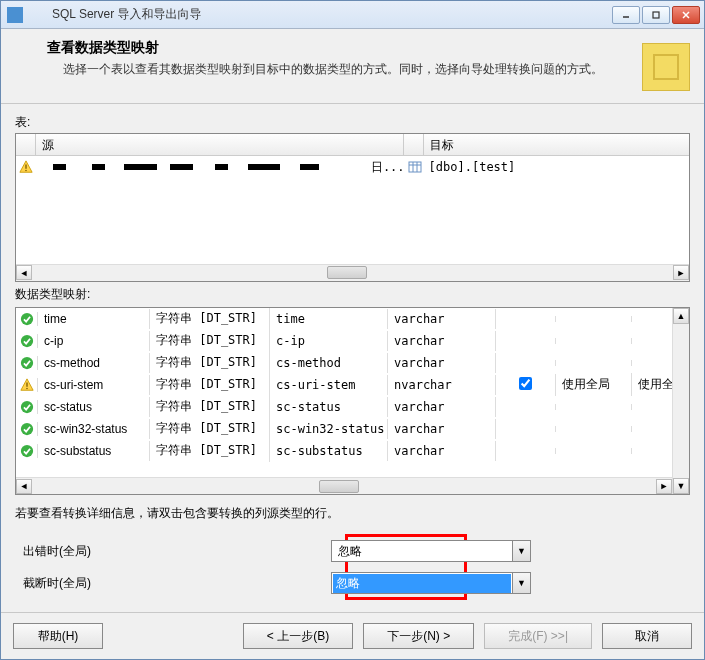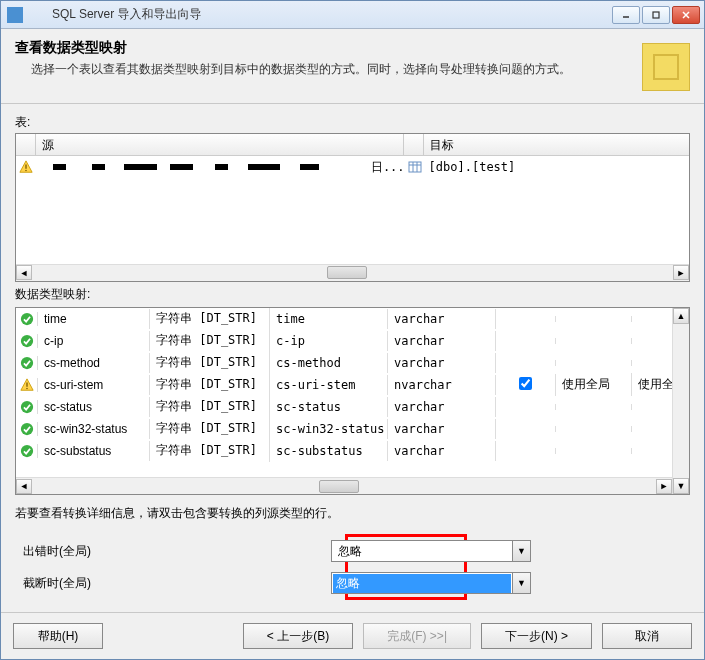--- a/index.html
+++ b/index.html
@@ -6,21 +6,21 @@
 body { margin: 0; background: #f0f0f0; }
 .window { width: 705px; height: 660px; background: #f0f0f0; border: 1px solid #6a8bb2; display: flex; flex-direction: column; }
 .titlebar { height: 28px; display: flex; align-items: center; background: linear-gradient(#e6eef9,#d6e4f5); border-bottom: 1px solid #a7b5c8; font-size: 12px; color: #333; }
 .titlebar .ticon { width:16px; height:16px; margin:0 6px; background:#4a90d2; display:inline-block; }
 .titlebar .title { flex:1;margin-left:23px; }
 .winbtns { display:flex; gap:2px; margin-right:4px; }
 .winbtn { width:28px; height:18px; border:1px solid #8ba5c5; border-radius:2px; background:linear-gradient(#f9fcff,#d8e7f6); display:flex; align-items:center; justify-content:center; }
 .winbtn.close { background:linear-gradient(#f08a7a,#d64a33); border-color:#b43d2a; }
 .winbtn svg { width:10px; height:10px; }
 .header { padding:10px 14px 12px; display:flex; border-bottom:1px solid #c8c8c8; }
-.header .ht { flex:1; }
+.header .ht { flex:1;margin-left:32px; }
 .header h2 { margin:0 0 4px; font-size:14px; font-weight:bold; }
 .header p { margin:0; font-size:12px; color:#333; padding-left:16px; }
 .badge { width:48px; height:48px; background:#f3db63; border:1px solid #d6b840; margin-top:4px; position:relative; }
 .badge::after { content:""; position:absolute; left:10px; top:10px; width:22px; height:22px; border:2px solid #d6b840; }
 .body { flex:1; padding:6px 14px 0; display:flex; flex-direction:column; overflow:hidden; }
 .lbl { font-size:12px; margin:4px 0 2px; }
 .pane { border:1px solid #888; background:#fff; }
 .top-pane { height:150px; display:flex; flex-direction:column; }
 .top-head { display:flex; height:22px; border-bottom:1px solid #ccc; background:linear-gradient(#fefefe,#ececec); }
 .top-head .col { padding:3px 6px; font-size:12px; border-right:1px solid #ccc; }
@@ -304,18 +304,18 @@
         </div>
       </div>
     </div>
 
   </div>
 
   <div class="footer">
     <div class="btn">帮助(H)</div>
     <div class="spacer"></div>
     <div class="btn">&lt; 上一步(B)</div>
+    <div class="btn">下一步(N) &gt;</div>
     <div class="btn disabled">完成(F) &gt;&gt;|</div>
-    <div class="btn">下一步(N) &gt;</div>
     <div class="btn">取消</div>
   </div>
 
 </div>
 
 </body></html>

